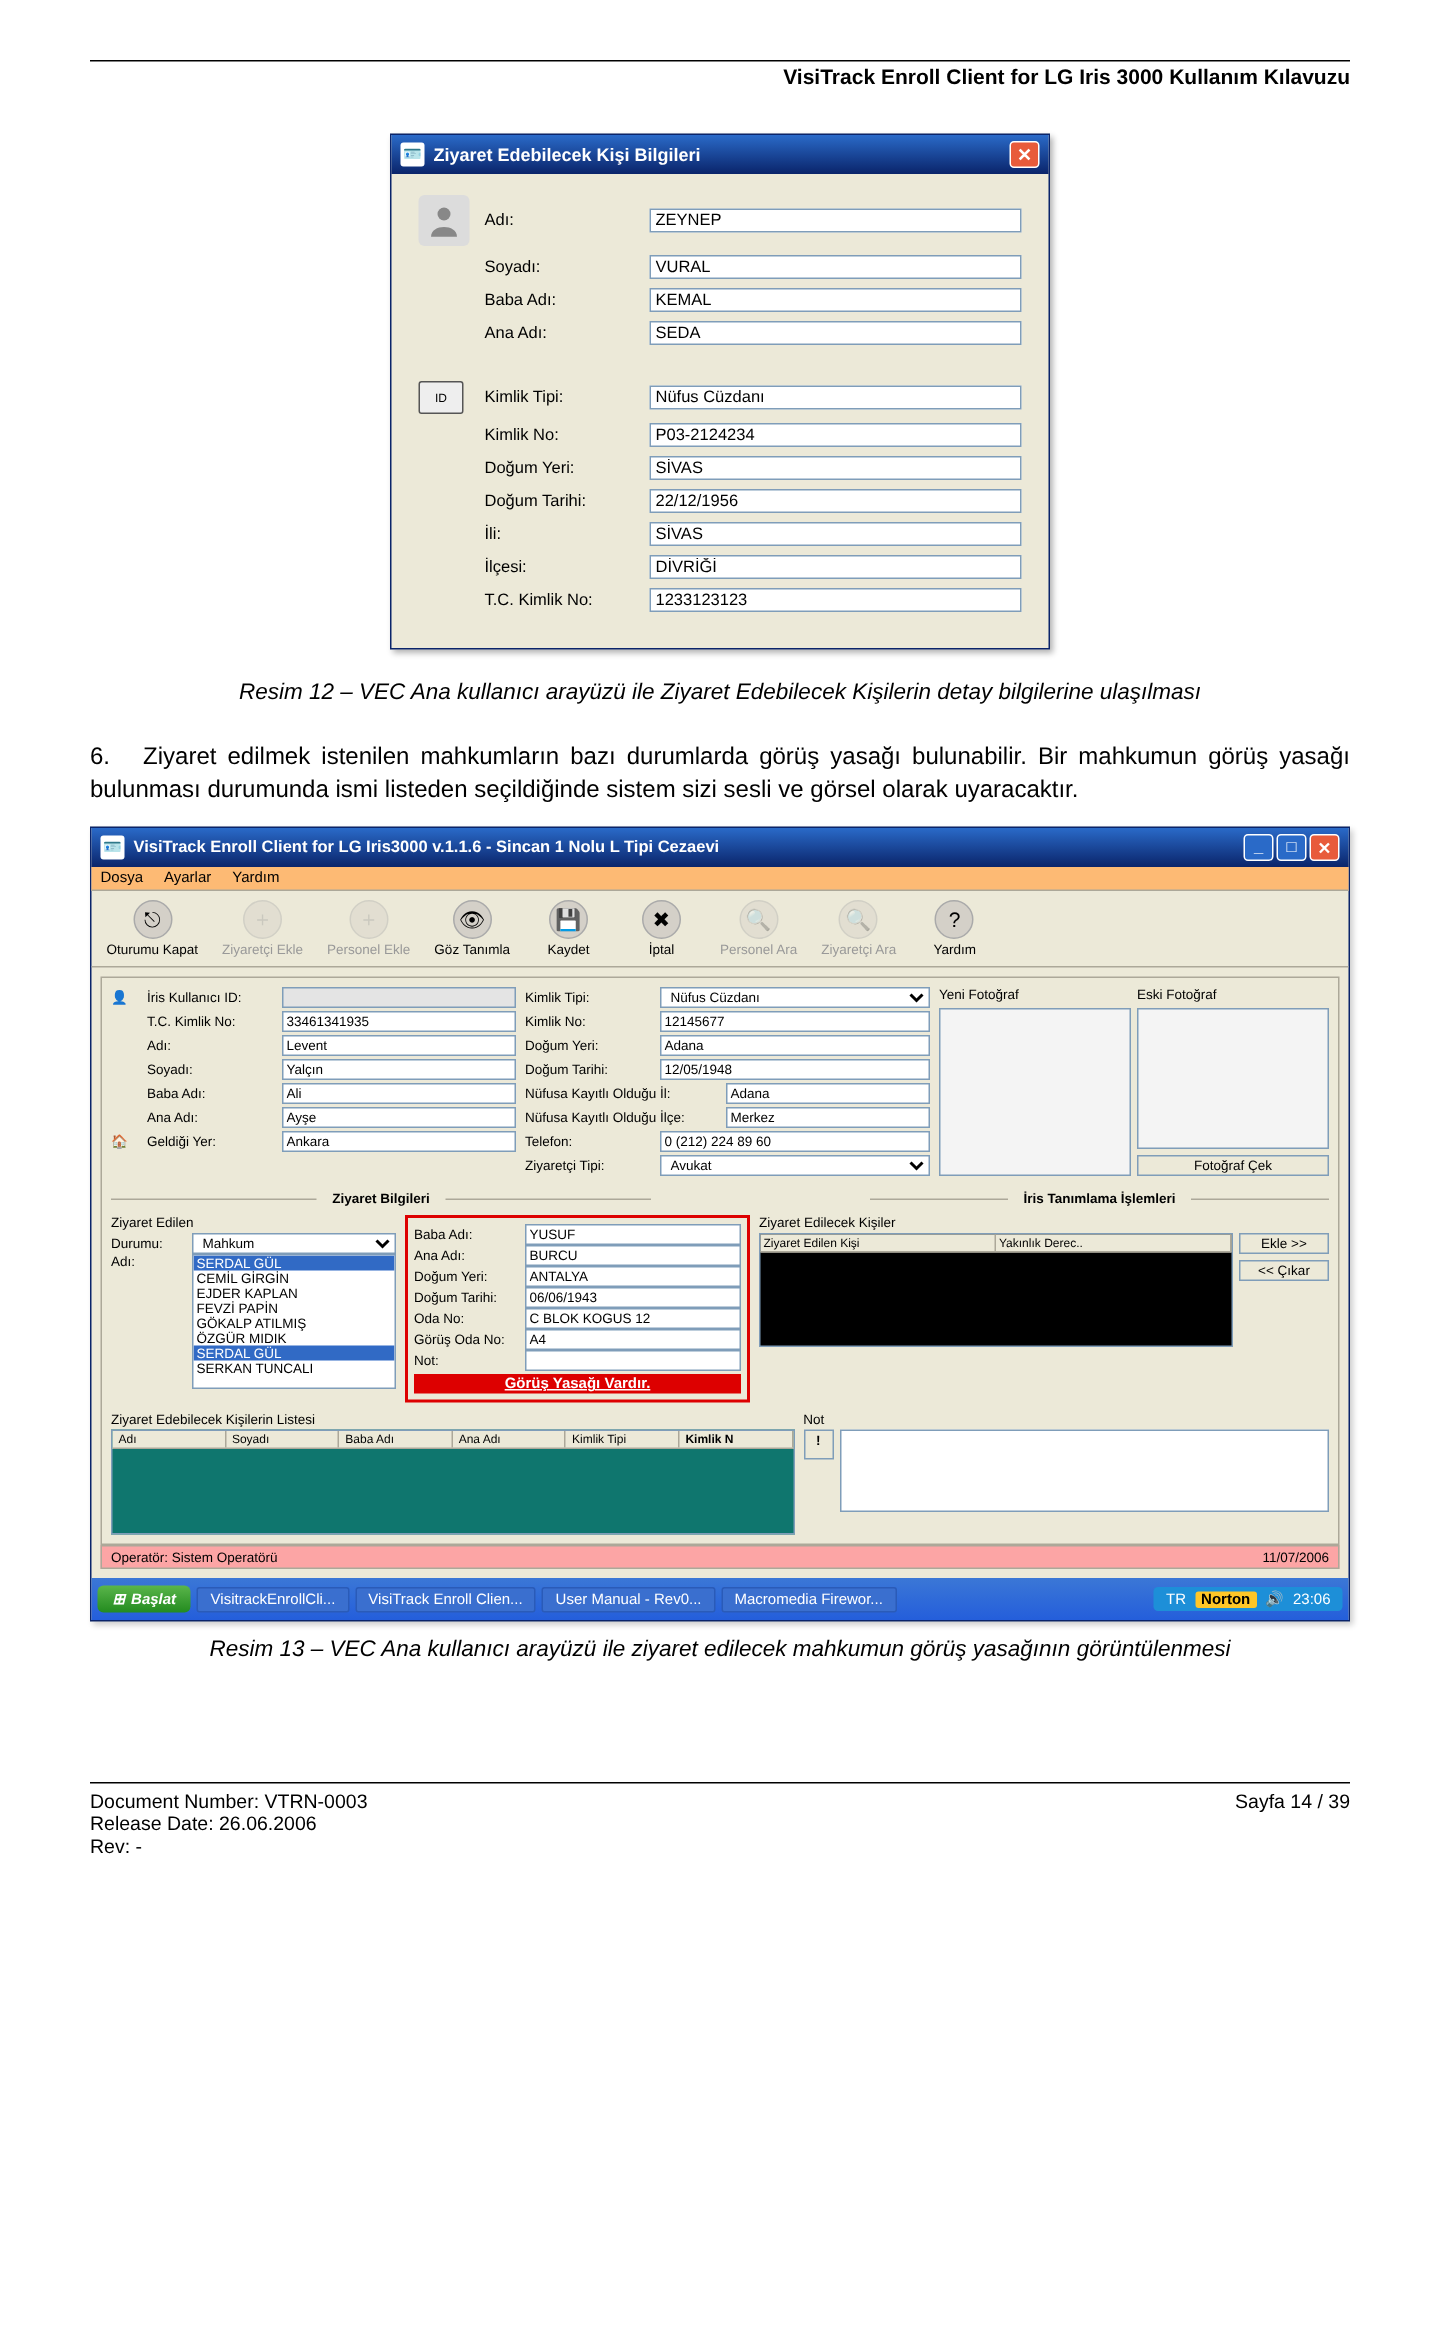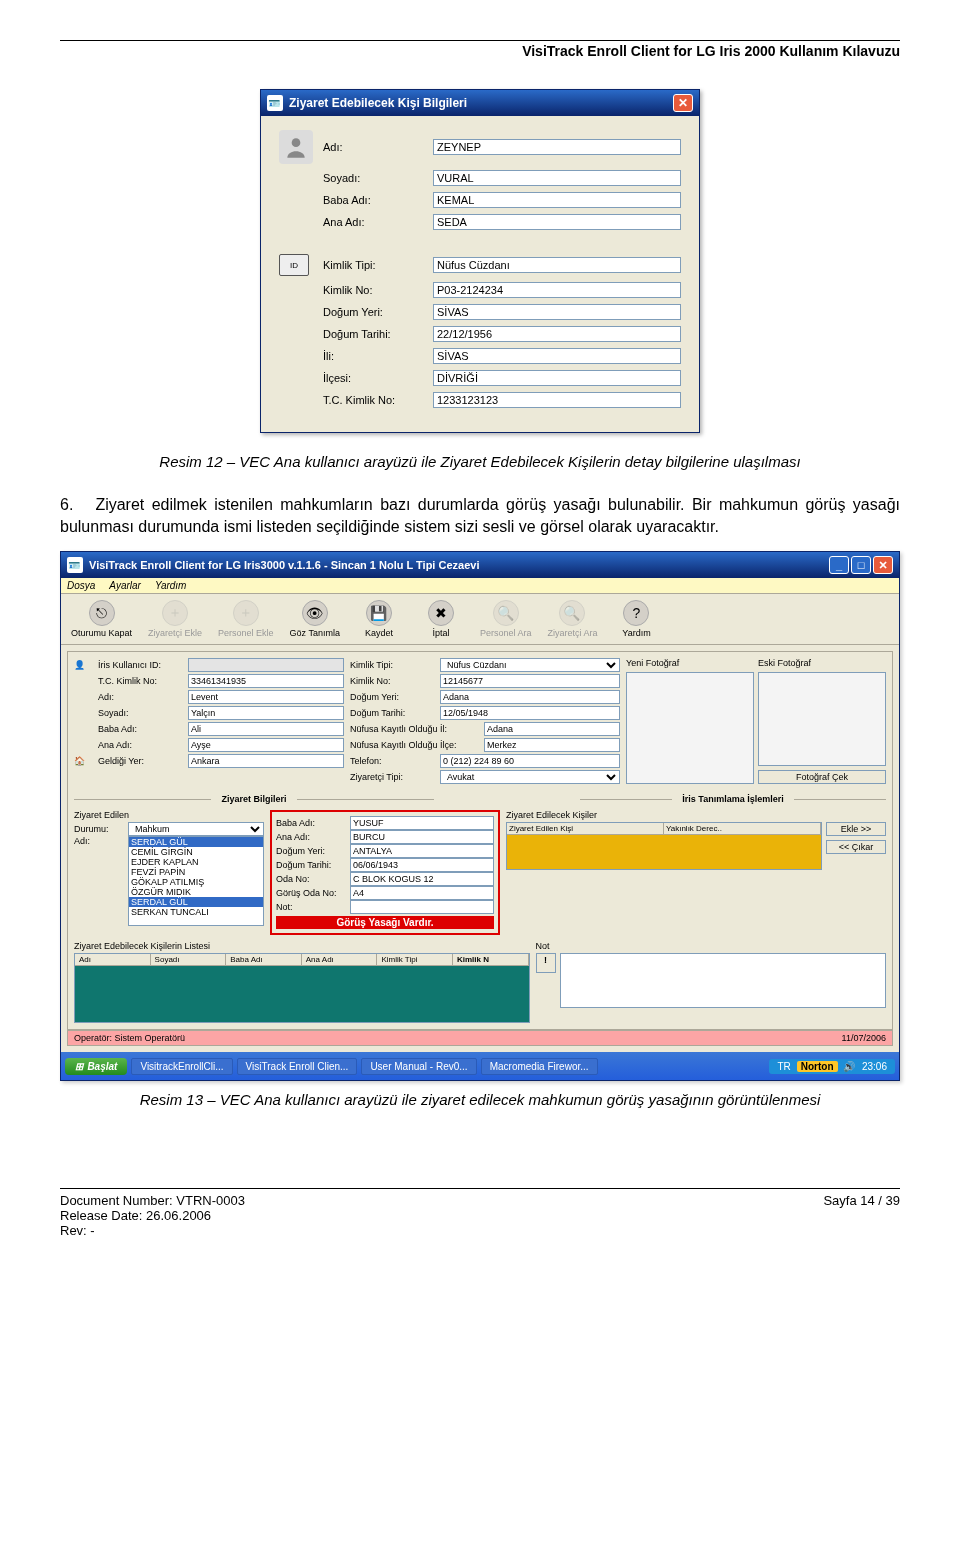--- a/index.html
+++ b/index.html
@@ -26,21 +26,21 @@
   .para { font-size: 16px; text-align: justify; margin: 0 0 14px 0; line-height: 1.35; }
   .para .num { display: inline-block; width: 28px; }
   
   .app { width: 840px; margin: 0 auto; border: 1px solid #0a246a; background: #ece9d8; font-size: 9px; box-shadow: 2px 2px 4px rgba(0,0,0,0.2); }
   .app .titlebar { font-size: 11px; }
   .winbtns { display: flex; gap: 2px; }
   .winbtns .wb { width: 20px; height: 18px; border: 1px solid #fff; border-radius: 3px; color: #fff; display: flex; align-items: center; justify-content: center; font-size: 11px; font-weight: bold; }
   .wb.min { background: #2a6ac8; }
   .wb.max { background: #2a6ac8; }
   .wb.cl { background: #e85b3b; }
-  .menu { background: #fef9c3; padding: 2px 6px; display: flex; gap: 14px; border-bottom: 1px solid #aca899; font-size: 10px; font-style: italic; }
+  .menu { background: #fdba74; padding: 2px 6px; display: flex; gap: 14px; border-bottom: 1px solid #aca899; font-size: 10px; }
   .toolbar { display: flex; gap: 8px; padding: 4px 6px; border-bottom: 1px solid #aca899; flex-wrap: wrap; }
   .tbtn { display: flex; flex-direction: column; align-items: center; gap: 2px; padding: 2px 4px; min-width: 54px; }
   .tbtn .ic { width: 26px; height: 26px; border-radius: 50%; background: #d4d0c8; border: 1px solid #aaa; display: flex; align-items: center; justify-content: center; font-size: 14px; }
   .tbtn.dis { color: #999; }
   .tbtn.dis .ic { opacity: .4; }
   .app-body { padding: 6px; }
   .panel { border: 1px solid #aca899; background: #ece9d8; padding: 6px; }
   .uprow { display: flex; gap: 6px; }
   .upcol1, .upcol2 { flex: 1; display: flex; flex-direction: column; gap: 2px; }
   .upcol3 { width: 260px; display: flex; gap: 4px; }
@@ -54,23 +54,23 @@
   .fieldset-title { position: relative; text-align: center; margin: 6px 0 2px 0; }
   .fieldset-title::before { content: ""; position: absolute; left: 0; right: 0; top: 50%; border-top: 1px solid #aca899; z-index: 0; }
   .fieldset-title span { background: #ece9d8; padding: 0 10px; position: relative; z-index: 1; font-weight: bold; }
   .midrow { display: flex; gap: 6px; margin-top: 4px; justify-content: space-between; }
   .midleft { width: 190px; }
   .midmid { width: 230px; border: 2px solid #d00; padding: 4px; }
   .midright { flex: 1; }
   .listbox { border: 1px solid #7f9db9; background: #fff; height: 90px; overflow: auto; font-size: 9px; }
   .listbox div { padding: 0 2px; }
   .listbox .sel { background: #316ac5; color: #fff; }
-  .redbar { background: #d00; color: #fff; text-align: center; font-weight: bold; padding: 1px 0; margin-top: 2px; font-size: 10px; }
+  .redbar { background: #d00; color: #fff; text-align: center; font-weight: bold; padding: 1px 0; margin-top: 2px; font-size: 10px; text-decoration: underline; }
   .zek { display: flex; gap: 4px; align-items: flex-start; }
-  .zek .zlist { flex: 1; border: 1px solid #7f9db9; background: #eab308; height: 48px; }
+  .zek .zlist { flex: 1; border: 1px solid #7f9db9; background: #000000; height: 76px; }
   .zek .zhdr { display: flex; background: #ece9d8; border-bottom: 1px solid #aca899; font-size: 8px; }
   .zek .zhdr div { flex: 1; padding: 1px 2px; border-right: 1px solid #aca899; }
   .btncol { display: flex; flex-direction: column; gap: 4px; width: 60px; }
   .lowrow { display: flex; gap: 6px; margin-top: 6px; }
   .low1 { flex: 1.3; }
   .low2 { flex: 1; }
   .tbl { border: 1px solid #7f9db9; background: #0f766e; height: 70px; }
   .tbl .thdr { display: flex; background: #ece9d8; border-bottom: 1px solid #aca899; }
   .tbl .thdr div { padding: 1px 4px; border-right: 1px solid #aca899; font-size: 8px; }
   .note-area { border: 1px solid #7f9db9; background: #fff; height: 55px; }
@@ -80,21 +80,21 @@
   .task { background: #3a6fcf; border: 1px solid #2a5bb8; border-radius: 2px; padding: 2px 8px; }
   .tray { margin-left: auto; display: flex; align-items: center; gap: 6px; background: #1d8fd8; padding: 2px 8px; border-radius: 3px; }
   .footer { margin-top: 80px; font-size: 13px; display: flex; justify-content: space-between; border-top: 1px solid #000; padding-top: 4px; }
   .iris-titles { display: flex; justify-content: space-between; width: 306px; margin-left: 140px; }
 </style>
 </head>
 <body>
 
 <div class="page">
   <div class="hdr-line"></div>
-  <div class="hdr-text">VisiTrack Enroll Client for LG Iris 2000 Kullanım Kılavuzu</div>
+  <div class="hdr-text">VisiTrack Enroll Client for LG Iris 3000 Kullanım Kılavuzu</div>
 
   <div class="dlg1">
     <div class="titlebar">
       <div class="titlebar-left">
         <span class="tb-icon">🪪</span>
         <span>Ziyaret Edebilecek Kişi Bilgileri</span>
       </div>
       <div class="close-btn">✕</div>
     </div>
     <div class="dlg-body">

